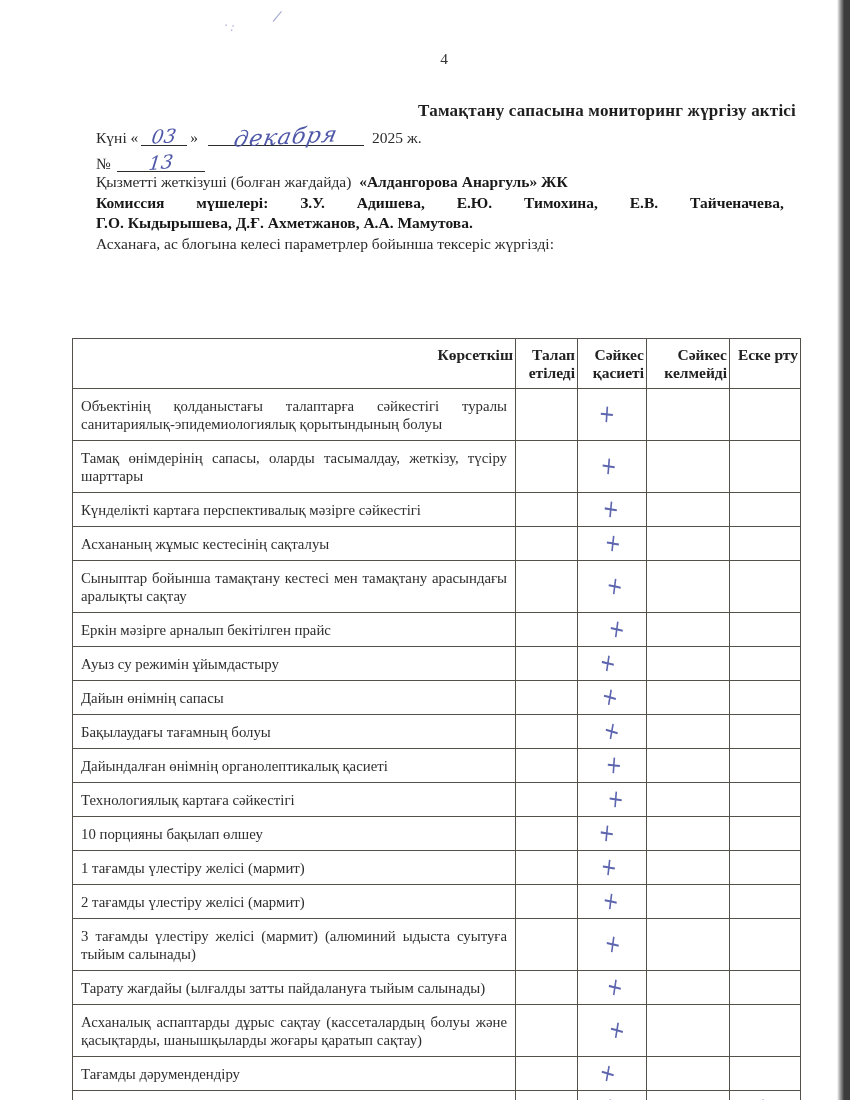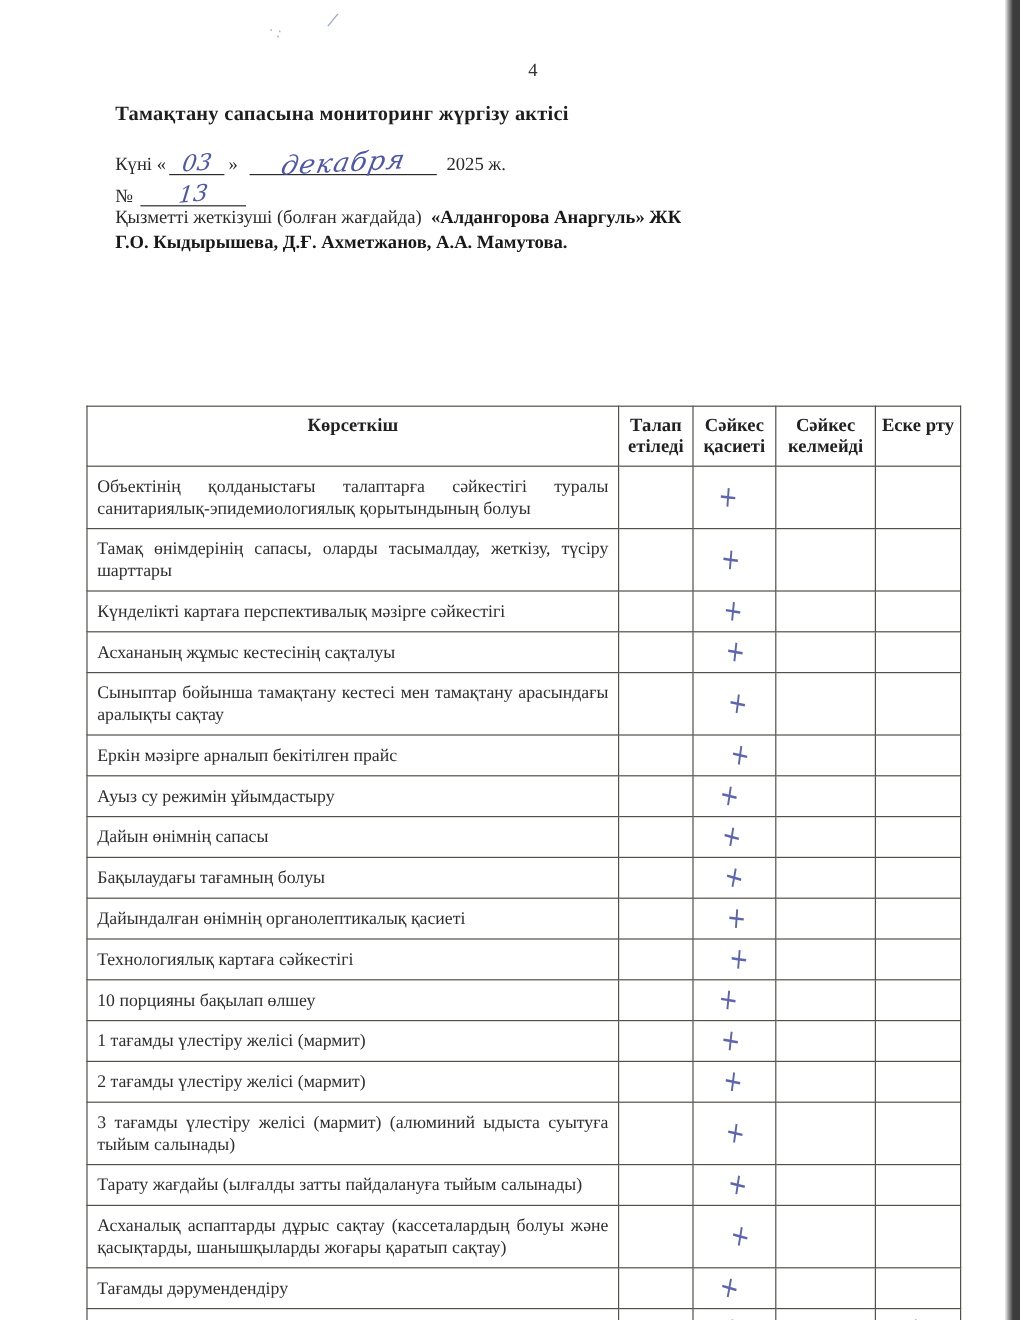--- a/index.html
+++ b/index.html
@@ -14,22 +14,22 @@
   .scan-strip{
     position:absolute;top:0;right:0;width:13px;height:1100px;
     background:linear-gradient(to right, rgba(62,62,62,0) 0%, rgba(62,62,62,.55) 28%, #3c3c3c 55%);
   }
   .stray{position:absolute;color:var(--ink);opacity:.55;font-family:"DejaVu Sans",sans-serif;}
   .stray.m1{left:224px;top:20px;font-size:11px;transform:rotate(18deg);}
   .stray.m2{left:276px;top:8px;font-size:15px;transform:rotate(8deg);}
 
   .page-number{position:absolute;left:404px;top:50px;width:80px;text-align:center;
     font-size:15.5px;color:#333;}
-  .doc-title{position:absolute;left:96px;top:85px;width:684px;text-align:left;
-    font-size:17px;font-weight:bold;letter-spacing:.2px;color:#1e1e1e;margin:0;}
+  .doc-title{position:absolute;left:96px;top:85px;width:684px;text-align:right;
+    font-size:17px;font-weight:bold;letter-spacing:.2px;color:#1e1e1e;margin:16px;}
 
   .date-line{position:absolute;left:96px;top:129px;font-size:15.5px;white-space:nowrap;}
   .number-line{position:absolute;left:96px;top:155px;font-size:15.5px;}
   .blank{display:inline-block;border-bottom:1.5px solid #2b2b2b;text-align:center;
     vertical-align:baseline;line-height:14px;}
   .blank.day{min-width:46px;margin:0 3px;}
   .blank.month{min-width:156px;margin:0 8px 0 10px;}
   .blank.num{min-width:88px;margin-left:6px;}
   .hw{display:inline-block;font-style:italic;color:var(--ink);
     font-family:"DejaVu Serif",serif;transform:skewX(-12deg) rotate(-4deg);}
@@ -42,21 +42,21 @@
   .b{font-weight:bold;color:#181818;}
   .justify-last{text-align:justify;text-align-last:justify;}
 
   table.monitor{
     position:absolute;left:72px;top:338px;width:728px;
     border-collapse:collapse;table-layout:fixed;
     font-size:14.8px;line-height:18px;color:#2e2e2e;
   }
   table.monitor th,table.monitor td{border:1.6px solid var(--border);}
   table.monitor th{
-    font-size:15.5px;font-weight:bold;text-align:center;vertical-align:top;
+    font-size:15.5px;font-weight:bold;text-align:right;vertical-align:top;
     padding:7px 2px 6px 2px;color:#222;
   }
   td.ind{padding:7.5px 8px;text-align:justify;vertical-align:middle;}
   td.mark{padding:0;text-align:center;vertical-align:middle;height:33px;}
   .plus{
     display:inline-block;font-family:"DejaVu Sans",sans-serif;font-weight:400;
     color:var(--ink);font-size:21px;line-height:1;opacity:.92;
   }
   tr.teal-top td{border-top-color:#4e7d71;}
 </style>
@@ -71,21 +71,23 @@
 <h1 class="doc-title">Тамақтану сапасына мониторинг жүргізу актісі</h1>
 
 <div class="date-line"><span>Күні «</span><span class="blank day"><span class="hw day">03</span></span><span>»</span><span class="blank month"><span class="hw month">декабря</span></span><span>2025 ж.</span>
 </div>
 
 <div class="number-line"><span>№</span><span class="blank num"><span class="hw num">13</span></span>
 </div>
 
 <div class="info">
   <p><span>Қызметті жеткізуші (болған жағдайда)</span>&nbsp; <span class="b">«Алдангорова Анаргуль» ЖК</span></p>
+  <p class="b justify-last">Комиссия мүшелері: З.У. Адишева, Е.Ю. Тимохина, Е.В. Тайченачева,</p>
   <p class="b">Г.О. Кыдырышева, Д.Ғ. Ахметжанов, А.А. Мамутова.</p>
+  <p>Асханаға, ас блогына келесі параметрлер бойынша тексеріс жүргізді:</p>
 </div>
 
 <table class="monitor">
   <colgroup>
     <col style="width:443px">
       <col style="width:62px">
       <col style="width:69px">
       <col style="width:83px">
       <col style="width:71px">
   </colgroup>

